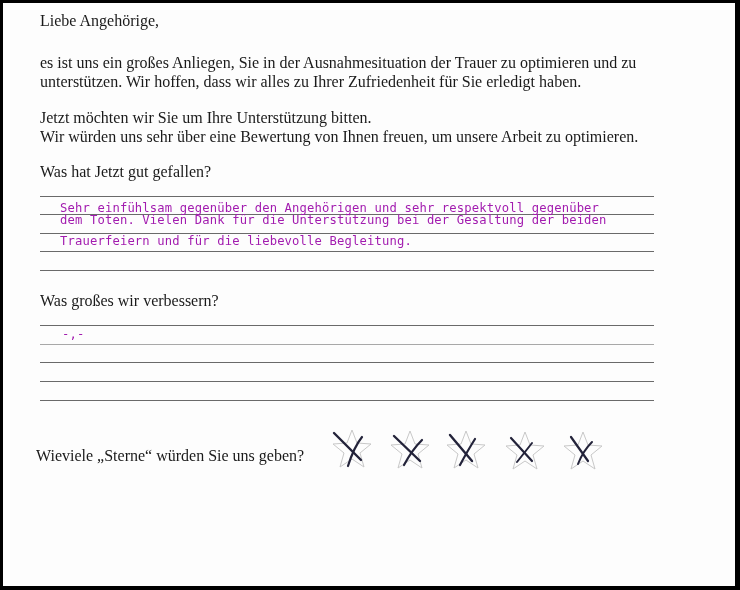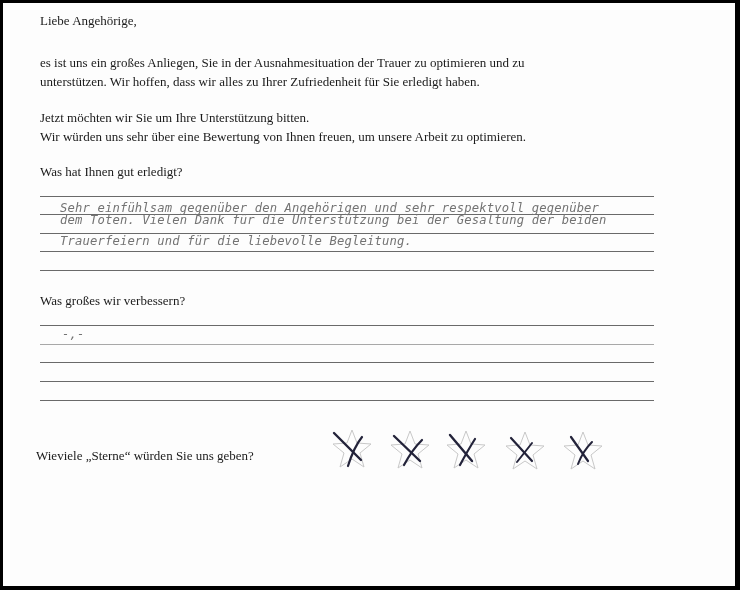--- a/index.html
+++ b/index.html
@@ -4,52 +4,51 @@
 <style>
   html, body { margin: 0; padding: 0; background: #000; }
   body { width: 740px; height: 590px; position: relative; overflow: hidden; }
   .page {
     position: absolute; left: 3px; top: 3px; width: 732px; height: 583px;
     background: #fdfdfd;
   }
   .serif {
     position: absolute;
     font-family: "Liberation Serif", "DejaVu Serif", serif;
-    font-size: 13px; color: #1a1a1a; white-space: nowrap; line-height: 18px;
+    font-size: 16px; color: #1a1a1a; white-space: nowrap; line-height: 18px;
   }
   .rule {
     position: absolute; left: 37px; width: 614px; height: 1px;
     background: #6a6a6a;
   }
   .rule.faint { background: #a8a8a8; }
   .typed {
     position: absolute; left: 57px;
     font-family: "DejaVu Sans Mono", "Liberation Mono", monospace;
-    font-size: 12.2px; color: #737373; white-space: nowrap; letter-spacing: 0.15px;
+    font-size: 12.2px; color: #a21caf; white-space: nowrap; letter-spacing: 0.15px;
     line-height: 14px;
-    font-style: italic;
   }
   .stars { position: absolute; left: 325px; top: 424px; }
   .star-slot { position: absolute; width: 48px; height: 44px; }
   .star-slot svg { width: 48px; height: 44px; overflow: visible; }
 </style>
 </head>
 <body>
 
 <div class="page">
 
   <div class="serif" style="left:37px; top:9px;">Liebe Angehörige,</div>
 
   <div class="serif" style="left:37px; top:51px;">es ist uns ein großes Anliegen, Sie in der Ausnahmesituation der Trauer zu optimieren und zu</div>
   <div class="serif" style="left:37px; top:70px;">unterstützen. Wir hoffen, dass wir alles zu Ihrer Zufriedenheit für Sie erledigt haben.</div>
 
   <div class="serif" style="left:37px; top:125px;">Wir würden uns sehr über eine Bewertung von Ihnen freuen, um unsere Arbeit zu optimieren.</div>
   <div class="serif" style="left:37px; top:106px;">Jetzt möchten wir Sie um Ihre Unterstützung bitten.</div>
 
-  <div class="serif" style="left:37px; top:160px;">Was hat Ihnen gut erledigt?</div>
+  <div class="serif" style="left:37px; top:160px;">Was hat Jetzt gut gefallen?</div>
 
   <div>
     <div class="rule" style="top:193px;"></div>
     <div class="rule" style="top:211px;"></div>
     <div class="rule" style="top:230px;"></div>
     <div class="rule" style="top:248px;"></div>
     <div class="rule" style="top:267px;"></div>
 
     <div class="typed" style="top:198px;">Sehr einfühlsam gegenüber den Angehörigen und sehr respektvoll gegenüber</div>
     <div class="typed" style="top:210px;">dem Toten. Vielen Dank für die Unterstützung bei der Gesaltung der beiden</div>

